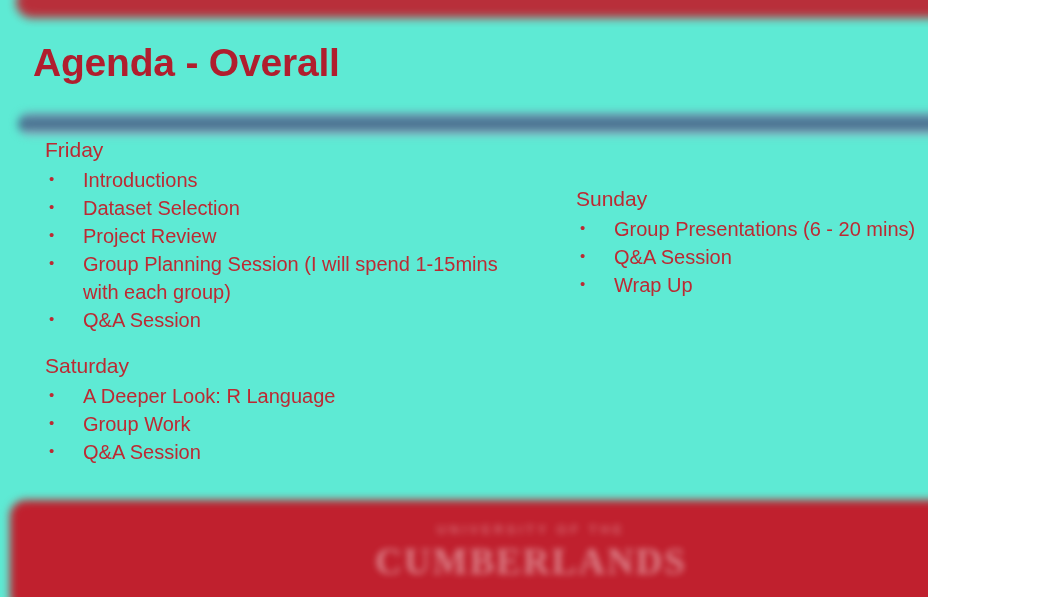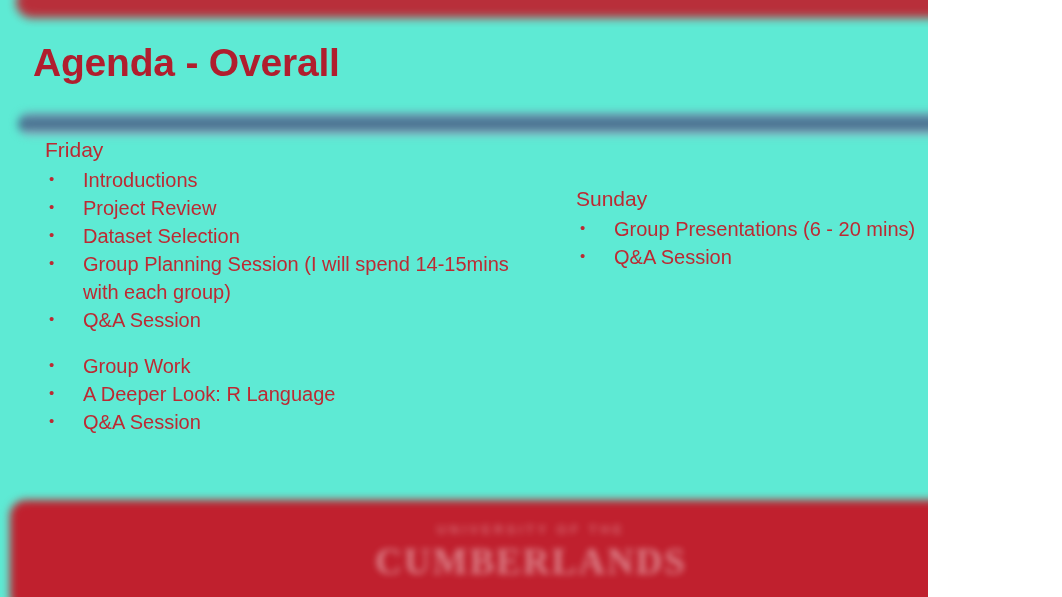--- a/index.html
+++ b/index.html
@@ -145,40 +145,42 @@
 
   <div id="title">Agenda - Overall</div>
 
   <div id="blue-bar"></div>
 
   <div class="column" id="col-left">
 
     <div class="day-heading">Friday</div>
     <ul class="bullets">
       <li>Introductions</li>
+      <li>Dataset Selection</li>
       <li>Project Review</li>
-      <li>Dataset Selection</li>
-      <li>Group Planning Session (I will spend 14-15mins with each group)</li>
+      <li>Group Planning Session (I will spend 1-15mins with each group)</li>
       <li>Q&amp;A Session</li>
     </ul>
 
     <div class="spacer-block"></div>
 
+    <div class="day-heading">Saturday</div>
     <ul class="bullets">
+      <li>A Deeper Look: R Language</li>
       <li>Group Work</li>
-      <li>A Deeper Look: R Language</li>
       <li>Q&amp;A Session</li>
     </ul>
   </div>
 
   <div class="column" id="col-right">
     <div class="day-heading">Sunday</div>
     <ul class="bullets">
       <li>Group Presentations (6 - 20 mins)</li>
       <li>Q&amp;A Session</li>
+      <li>Wrap Up</li>
     </ul>
   </div>
 
   <div id="footer-band"></div>
   <div id="footer-logo">
     <div class="logo-top">UNIVERSITY OF THE</div>
     <div class="logo-main">CUMBERLANDS</div>
   </div>
 
 </div>

